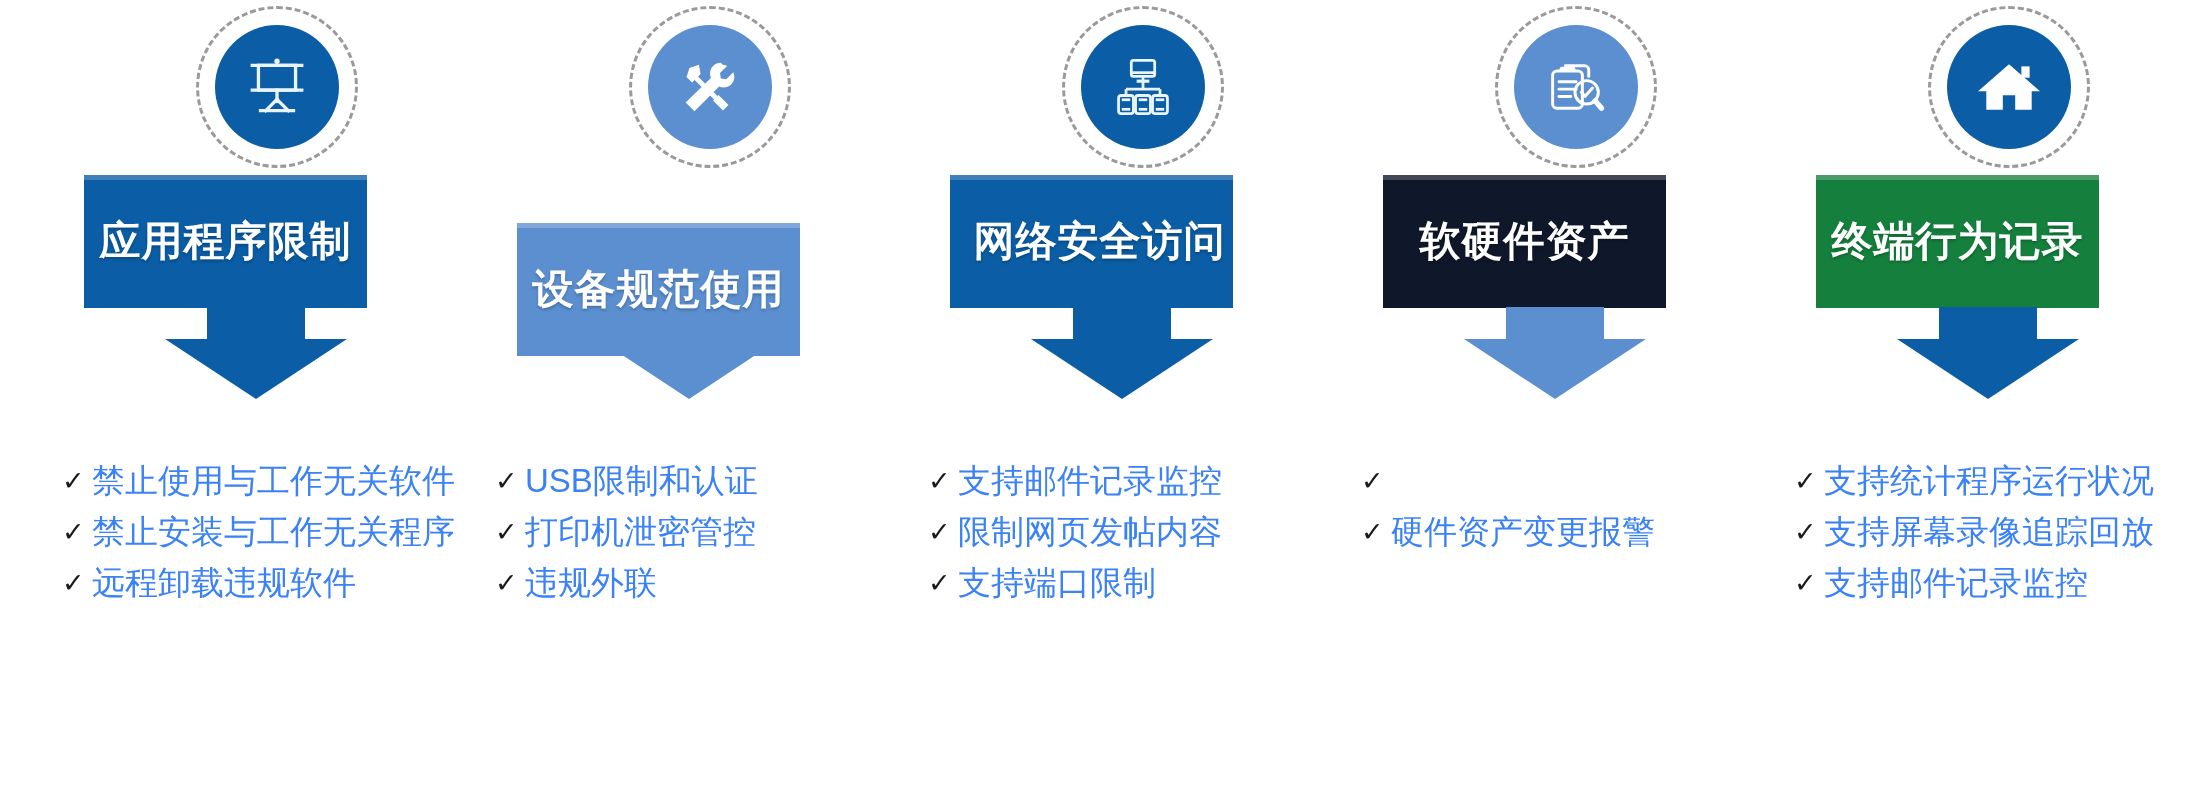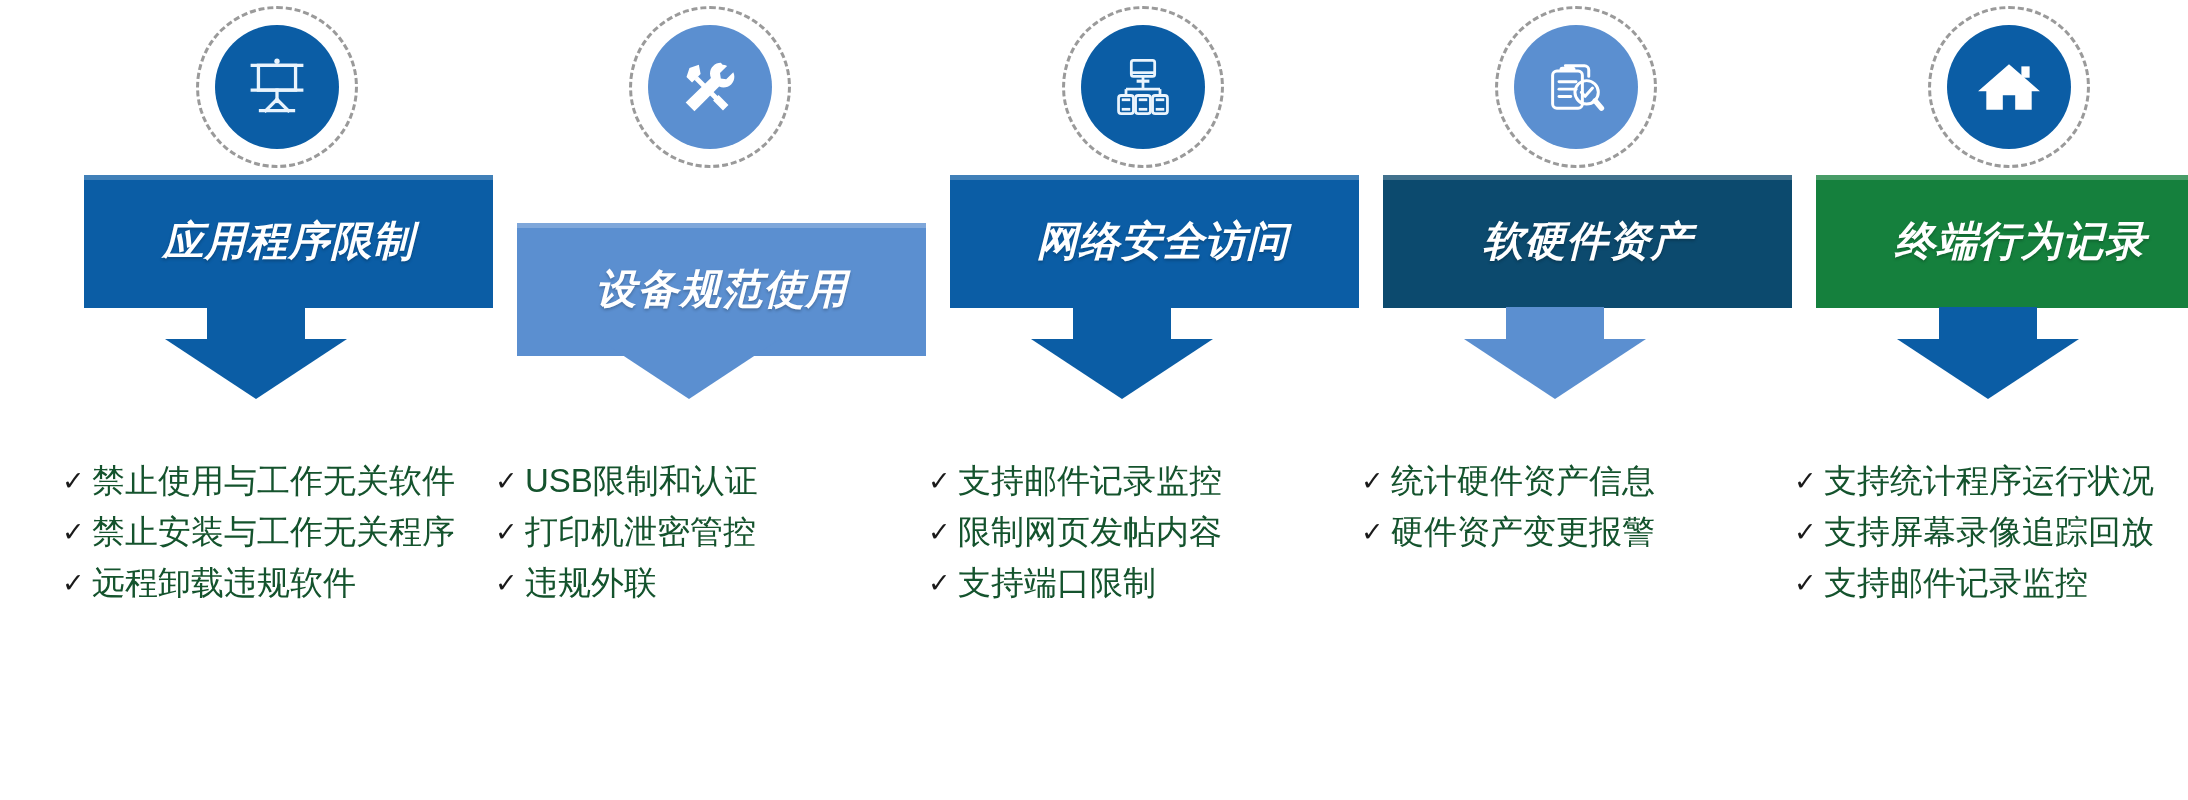--- a/index.html
+++ b/index.html
@@ -64,27 +64,26 @@
     position: absolute;
     left: 0;
     top: 175px;
     width: 430px;
     height: 230px;
   }
   .banner {
     position: absolute;
     left: 22px;
     top: 0;
-    width: 409px;
+    width: 283px;
     height: 133px;
     box-sizing: border-box;
     display: flex;
     align-items: center;
     justify-content: center;
-    font-style: italic;
   }
   .banner::after {
     content: "";
     position: absolute;
     left: 0;
     top: 0;
     right: 0;
     height: 5px;
     background: rgba(255,255,255,0.22);
   }
@@ -130,21 +129,21 @@
   }
   .check {
     flex: 0 0 auto;
     width: 30px;
     color: #1a1a1a;
     font-size: 27px;
     line-height: 42px;
     text-align: left;
   }
   .btext {
-    color: #14532d;
+    color: #3b82f6;
     font-size: 33px;
     line-height: 42px;
   }
   .btext .wrap2 { display: block; }
 </style>
 </head>
 <body>
 
 <div class="board">
     <div class="col" style="left: 62px;">
@@ -275,30 +274,29 @@
       <line x1="16" y1="27" x2="32" y2="27"></line>
       <line x1="16" y1="34" x2="32" y2="34"></line>
       <line x1="16" y1="41" x2="27" y2="41"></line>
       <circle cx="42" cy="37" r="11" fill="none"></circle>
       <path d="M37 37l3.6 3.8L47.5 33"></path>
       <line x1="50" y1="45" x2="56" y2="52" stroke-width="5"></line>
     </svg>
         </div>
       </div>
       <div class="banner-wrap">
-        <div class="banner" style="background: #0c4a6e;">
+        <div class="banner" style="background: #0f172a;">
           <div class="banner-title">软硬件资产</div>
         </div>
         <div class="arrow-shaft" style="background: rgb(91, 143, 208);"></div>
         <div class="arrow-head" style="border-top-color: rgb(91, 143, 208);"></div>
       </div>
       <div class="list">
         <div class="bullet">
           <span class="check">✓</span>
-          <span class="btext"><span>统计硬件资产信息</span></span>
         </div>
         <div class="bullet">
           <span class="check">✓</span>
           <span class="btext"><span>硬件资产变更报警</span></span>
         </div>
       </div>
     </div>
     <div class="col" style="left: 1794px;">
       <div class="medallion">
         <div class="ring"></div>

